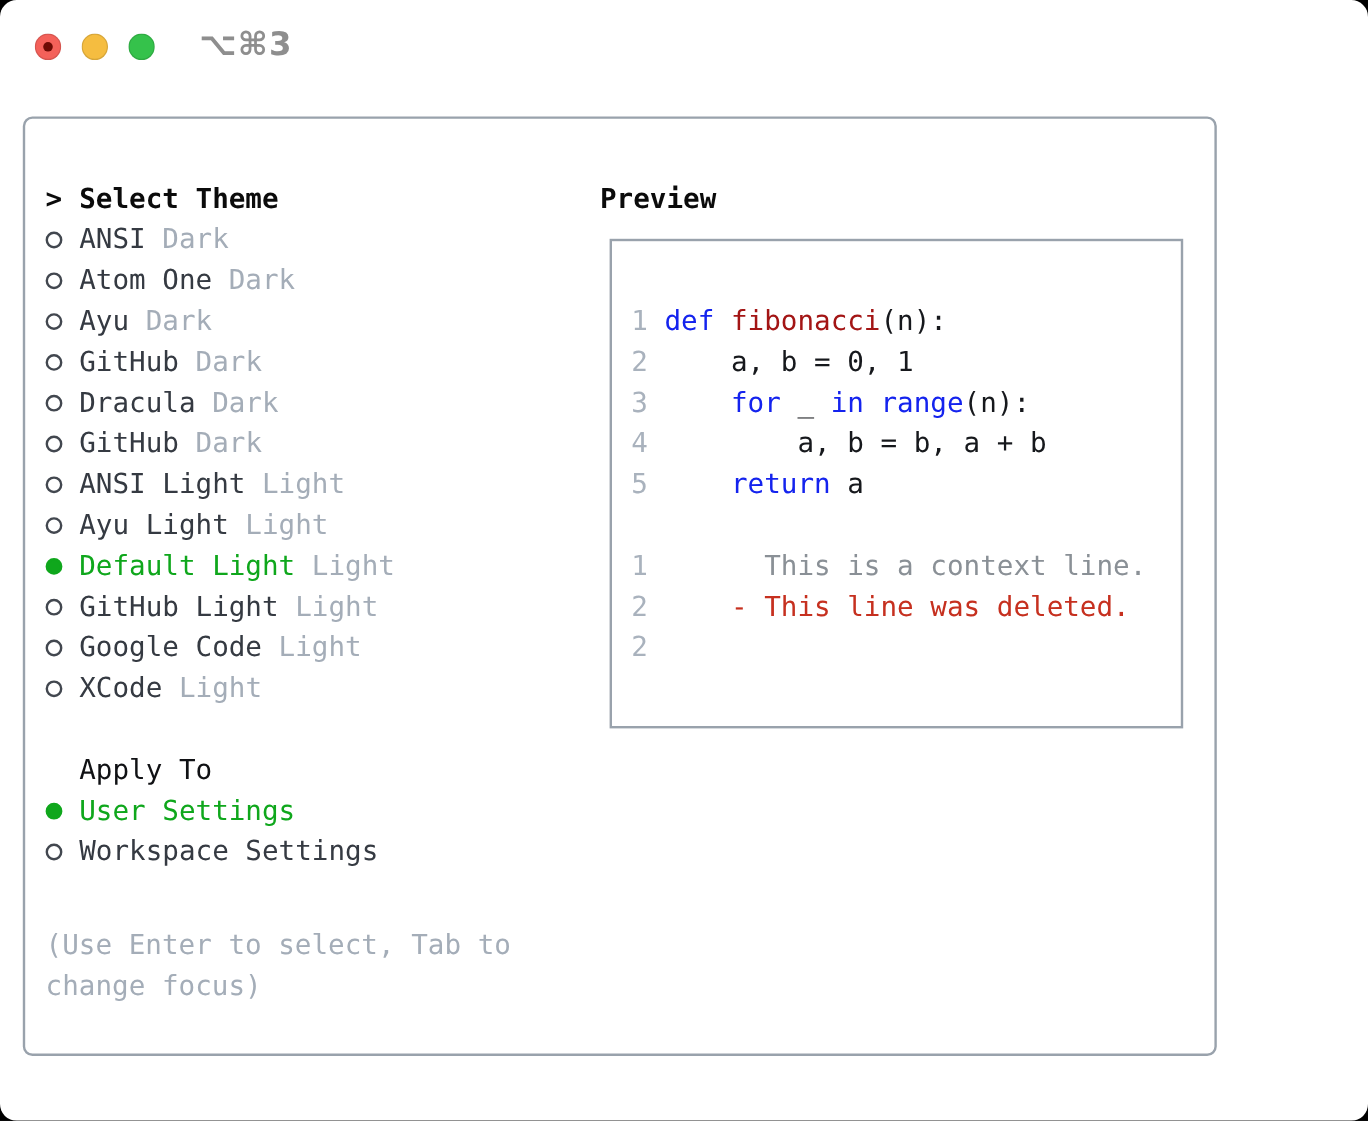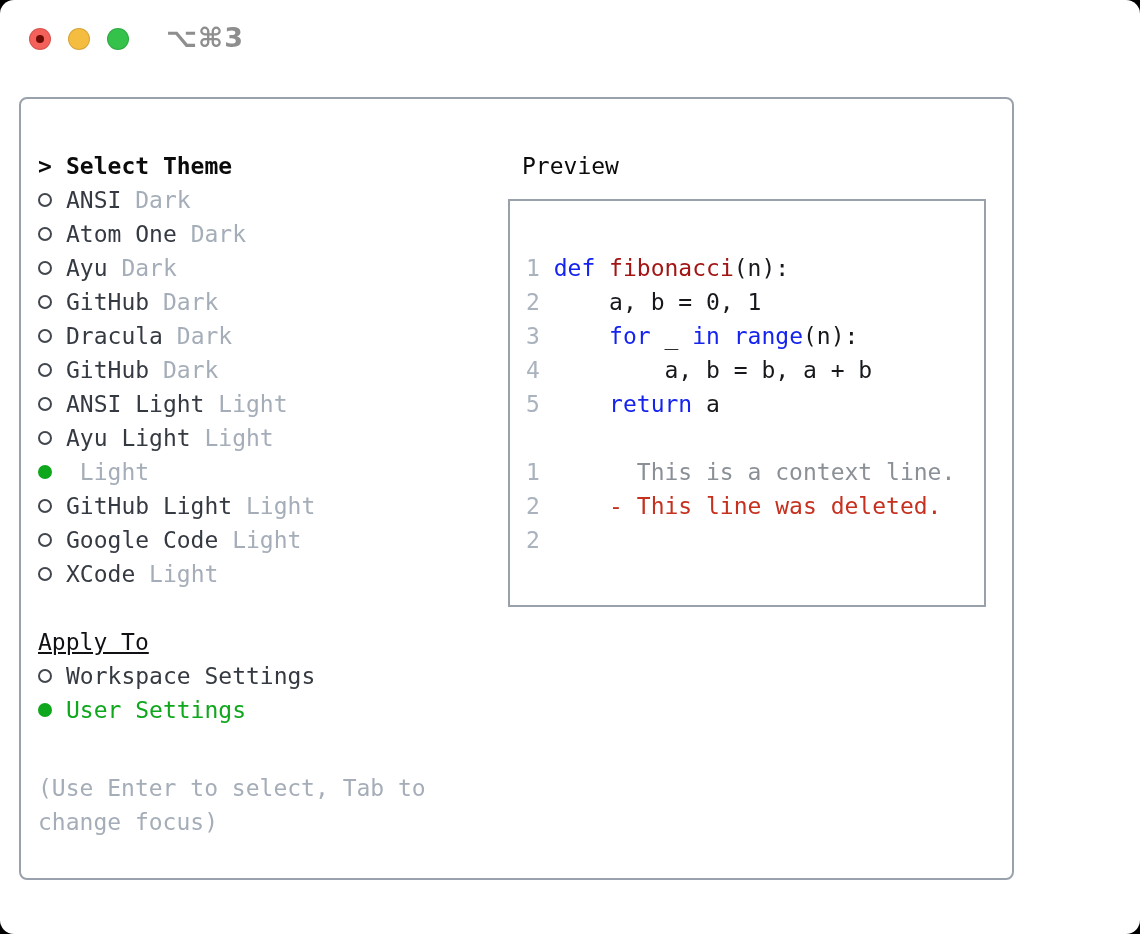--- a/index.html
+++ b/index.html
@@ -36,28 +36,28 @@
   .row{height:34px;display:flex;align-items:center;white-space:pre;}
   .picker-header{font-weight:bold;color:var(--heading-black,#0b0b0b);}
   .prompt{display:inline-block;width:28px;}
   .marker{width:28px;display:flex;align-items:center;}
   .circle{width:14px;height:14px;border-radius:50%;border:2px solid #42474f;}
   .circle.sel{background:var(--accent-green,#0fa71c);border-color:var(--accent-green,#0fa71c);}
   .tname{color:var(--text-dark,#353a42);}
   .theme-row.selected .tname{color:var(--accent-green,#0fa71c);}
   .tvariant{color:var(--muted-gray,#a4adb8);}
   .apply-section{margin-top:34px;}
-  .apply-header{height:34px;display:flex;align-items:center;
-    color:#101114;text-decoration:underline;}
+  .apply-header{height:34px;display:flex;align-items:center;margin-left:28px;
+    color:#101114;}
   .apply-row.selected .tname{color:var(--accent-green,#0fa71c);}
   .hint{margin-top:44px;width:440px;line-height:34px;color:var(--muted-gray,#a4adb8);
     white-space:normal;}
   
-  .preview-title{position:absolute;left:501px;top:50px;height:34px;display:flex;
-    align-items:center;font-size:23px;font-weight:normal;color:var(--heading-black,#0b0b0b);text-align:center;}
+  .preview-title{position:absolute;left:479px;top:50px;height:34px;display:flex;
+    align-items:center;font-size:23px;font-weight:bold;color:var(--heading-black,#0b0b0b);text-align:center;}
   .preview-box{position:absolute;left:487px;top:100px;width:478px;height:408px;
     border:2px solid var(--border-gray,#99a2ac);background:#fff;
     padding:50px 0 0 16px;overflow:hidden;}
   .pline{height:34px;display:flex;align-items:center;white-space:pre;font-size:23px;
     color:#16181c;}
   .lnum{color:var(--line-number-gray,#a9b2bd);}
   .tok-kw{color:var(--keyword-blue,#1423ee);}
   .tok-fn{color:var(--function-red,#a31515);}
   .tok-plain{color:#16181c;}
   .tok-ctx{color:var(--context-gray,#8a9096);}
@@ -84,30 +84,30 @@
       </div>
       <div id="theme-list">
           <div class="row theme-row"><span class="marker"><span class="circle"></span></span><span class="tname">ANSI</span><span class="tvariant"> Dark</span></div>
           <div class="row theme-row"><span class="marker"><span class="circle"></span></span><span class="tname">Atom One</span><span class="tvariant"> Dark</span></div>
           <div class="row theme-row"><span class="marker"><span class="circle"></span></span><span class="tname">Ayu</span><span class="tvariant"> Dark</span></div>
           <div class="row theme-row"><span class="marker"><span class="circle"></span></span><span class="tname">GitHub</span><span class="tvariant"> Dark</span></div>
           <div class="row theme-row"><span class="marker"><span class="circle"></span></span><span class="tname">Dracula</span><span class="tvariant"> Dark</span></div>
           <div class="row theme-row"><span class="marker"><span class="circle"></span></span><span class="tname">GitHub</span><span class="tvariant"> Dark</span></div>
           <div class="row theme-row"><span class="marker"><span class="circle"></span></span><span class="tname">ANSI Light</span><span class="tvariant"> Light</span></div>
           <div class="row theme-row"><span class="marker"><span class="circle"></span></span><span class="tname">Ayu Light</span><span class="tvariant"> Light</span></div>
-          <div class="row selected theme-row"><span class="marker"><span class="circle sel"></span></span><span class="tvariant"> Light</span></div>
+          <div class="row selected theme-row"><span class="marker"><span class="circle sel"></span></span><span class="tname">Default Light</span><span class="tvariant"> Light</span></div>
           <div class="row theme-row"><span class="marker"><span class="circle"></span></span><span class="tname">GitHub Light</span><span class="tvariant"> Light</span></div>
           <div class="row theme-row"><span class="marker"><span class="circle"></span></span><span class="tname">Google Code</span><span class="tvariant"> Light</span></div>
           <div class="row theme-row"><span class="marker"><span class="circle"></span></span><span class="tname">XCode</span><span class="tvariant"> Light</span></div>
         </div>
       <div class="apply-section">
         <div class="apply-header">Apply To</div>
         <div id="apply-list">
+            <div class="row selected apply-row"><span class="marker"><span class="circle sel"></span></span><span class="tname">User Settings</span></div>
             <div class="row apply-row"><span class="marker"><span class="circle"></span></span><span class="tname">Workspace Settings</span></div>
-            <div class="row selected apply-row"><span class="marker"><span class="circle sel"></span></span><span class="tname">User Settings</span></div>
           </div>
       </div>
       <div class="hint">(Use Enter to select, Tab to change focus)</div>
     </div>
 
     <div class="preview-title">Preview</div>
     <div class="preview-box">
       <div id="preview-lines">
           <div class="pline"><span class="lnum">1 </span><span class="tok-kw">def</span><span class="tok-plain"> </span><span class="tok-fn">fibonacci</span><span class="tok-plain">(n):</span></div>
           <div class="pline"><span class="lnum">2 </span><span class="tok-plain">    a, b = 0, 1</span></div>

